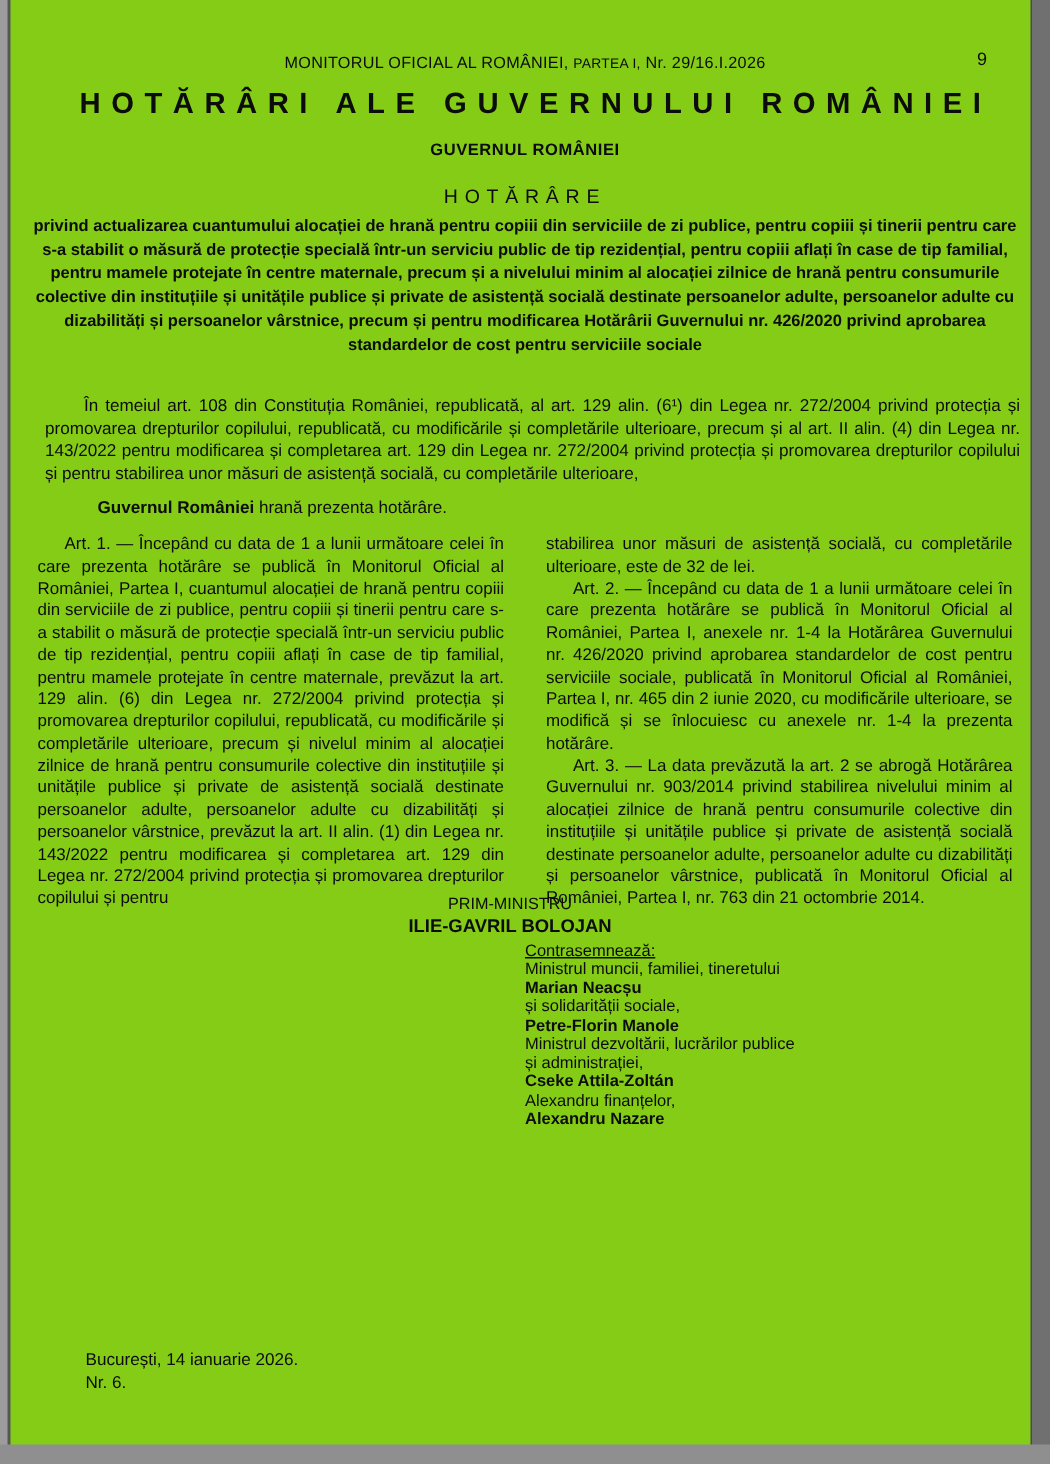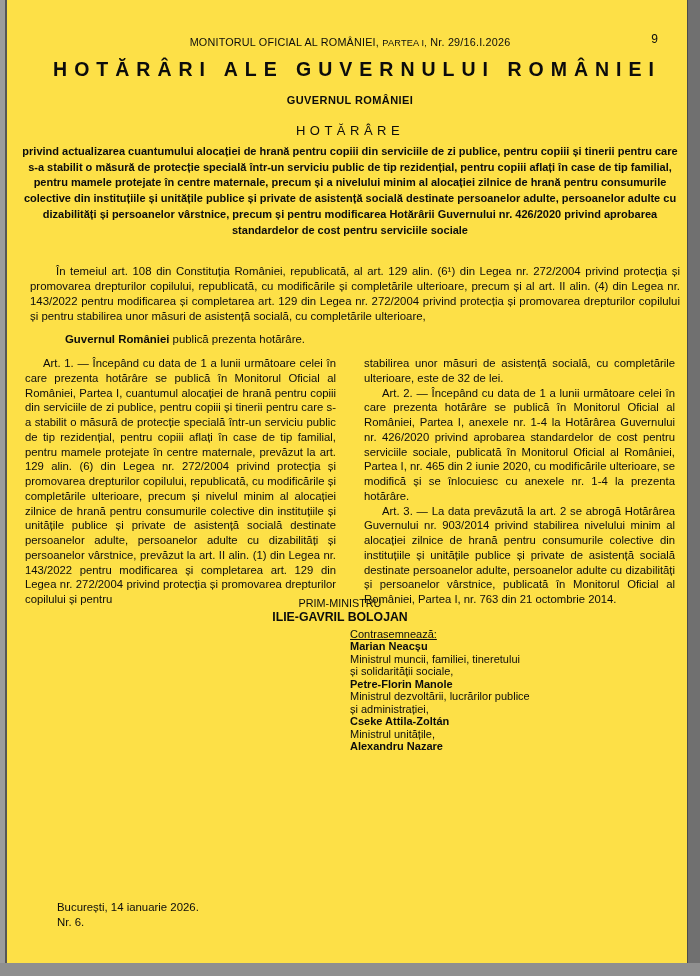--- a/index.html
+++ b/index.html
@@ -1,18 +1,18 @@
 <!DOCTYPE html>
 <html><head>
 <meta charset="utf-8">
 <style>
   html,body{margin:0;padding:0;background:#ffffff;}
   .page{
     position:relative;width:700px;height:976px;overflow:hidden;
-    background:#fde047;color:#0c0c0c;
+    background:#84cc16;color:#0c0c0c;
     font-family:"Liberation Sans","DejaVu Sans",sans-serif;
     -webkit-font-smoothing:antialiased;
   }
   
   .edge-left{position:absolute;left:0;top:0;width:5px;height:976px;background:#9c9c9c;}
   .edge-left-line{position:absolute;left:5px;top:0;width:2px;height:976px;background:#565656;}
   .edge-right{position:absolute;right:0;top:0;width:12px;height:976px;background:#707070;}
   .edge-right-line{position:absolute;right:12px;top:0;width:1px;height:976px;background:#4a4a4a;}
   .edge-bottom{position:absolute;left:0;bottom:0;width:700px;height:13px;background:#8f8f8f;z-index:3;}
 
@@ -62,49 +62,49 @@
   <div class="pagenum">9</div>
 
   <div class="section-heading">HOTĂRÂRI ALE GUVERNULUI ROMÂNIEI</div>
   <div class="issuer">GUVERNUL ROMÂNIEI</div>
   <div class="act-type">HOTĂRÂRE</div>
   <div class="act-title">privind actualizarea cuantumului alocației de hrană pentru copiii din serviciile de zi publice, pentru copiii și tinerii pentru care s-a stabilit o măsură de protecție specială într-un serviciu public de tip rezidențial, pentru copiii aflați în case de tip familial, pentru mamele protejate în centre maternale, precum și a nivelului minim al alocației zilnice de hrană pentru consumurile colective din instituțiile și unitățile publice și private de asistență socială destinate persoanelor adulte, persoanelor adulte cu dizabilități și persoanelor vârstnice, precum și pentru modificarea Hotărârii Guvernului nr. 426/2020 privind aprobarea standardelor de cost pentru serviciile sociale</div>
 
   <div class="preamble">În temeiul art. 108 din Constituția României, republicată, al art. 129 alin. (6¹) din Legea nr. 272/2004 privind protecția și promovarea drepturilor copilului, republicată, cu modificările și completările ulterioare, precum și al art. II alin. (4) din Legea nr. 143/2022 pentru modificarea și completarea art. 129 din Legea nr. 272/2004 privind protecția și promovarea drepturilor copilului și pentru stabilirea unor măsuri de asistență socială, cu completările ulterioare,</div>
 
   <div class="enactment">
-    <span class="bold">Guvernul României</span><span> publică prezenta hotărâre.</span>
+    <span class="bold">Guvernul României</span><span> hrană prezenta hotărâre.</span>
   </div>
 
   <div class="cols">
     <div class="col">
       <p class="ind">Art. 1. — Începând cu data de 1 a lunii următoare celei în care prezenta hotărâre se publică în Monitorul Oficial al României, Partea I, cuantumul alocației de hrană pentru copiii din serviciile de zi publice, pentru copiii și tinerii pentru care s-a stabilit o măsură de protecție specială într-un serviciu public de tip rezidențial, pentru copiii aflați în case de tip familial, pentru mamele protejate în centre maternale, prevăzut la art. 129 alin. (6) din Legea nr. 272/2004 privind protecția și promovarea drepturilor copilului, republicată, cu modificările și completările ulterioare, precum și nivelul minim al alocației zilnice de hrană pentru consumurile colective din instituțiile și unitățile publice și private de asistență socială destinate persoanelor adulte, persoanelor adulte cu dizabilități și persoanelor vârstnice, prevăzut la art. II alin. (1) din Legea nr. 143/2022 pentru modificarea și completarea art. 129 din Legea nr. 272/2004 privind protecția și promovarea drepturilor copilului și pentru</p>
     </div>
     <div class="col">
       <p>stabilirea unor măsuri de asistență socială, cu completările ulterioare, este de 32 de lei.</p>
       <p class="ind">Art. 2. — Începând cu data de 1 a lunii următoare celei în care prezenta hotărâre se publică în Monitorul Oficial al României, Partea I, anexele nr. 1-4 la Hotărârea Guvernului nr. 426/2020 privind aprobarea standardelor de cost pentru serviciile sociale, publicată în Monitorul Oficial al României, Partea I, nr. 465 din 2 iunie 2020, cu modificările ulterioare, se modifică și se înlocuiesc cu anexele nr. 1-4 la prezenta hotărâre.</p>
       <p class="ind">Art. 3. — La data prevăzută la art. 2 se abrogă Hotărârea Guvernului nr. 903/2014 privind stabilirea nivelului minim al alocației zilnice de hrană pentru consumurile colective din instituțiile și unitățile publice și private de asistență socială destinate persoanelor adulte, persoanelor adulte cu dizabilități și persoanelor vârstnice, publicată în Monitorul Oficial al României, Partea I, nr. 763 din 21 octombrie 2014.</p>
     </div>
   </div>
 
   <div class="pm-block">
     <div class="pm-title">PRIM-MINISTRU</div>
     <div class="pm-name">ILIE-GAVRIL BOLOJAN</div>
   </div>
 
   <div class="cs-block">
     <div class="cs-heading">Contrasemnează:</div>
+    <div class="cs-line">Ministrul muncii, familiei, tineretului</div>
     <div class="cs-line bold">Marian Neacșu</div>
-    <div class="cs-line">Ministrul muncii, familiei, tineretului</div>
     <div class="cs-line">și solidarității sociale,</div>
     <div class="cs-line bold">Petre-Florin Manole</div>
     <div class="cs-line">Ministrul dezvoltării, lucrărilor publice</div>
     <div class="cs-line">și administrației,</div>
     <div class="cs-line bold">Cseke Attila-Zoltán</div>
-    <div class="cs-line">Ministrul unitățile,</div>
+    <div class="cs-line">Alexandru finanțelor,</div>
     <div class="cs-line bold">Alexandru Nazare</div>
   </div>
 
   <div class="footer">
     <div>București, 14 ianuarie 2026.</div>
     <div>Nr. 6.</div>
   </div>
 
 </div>
 

